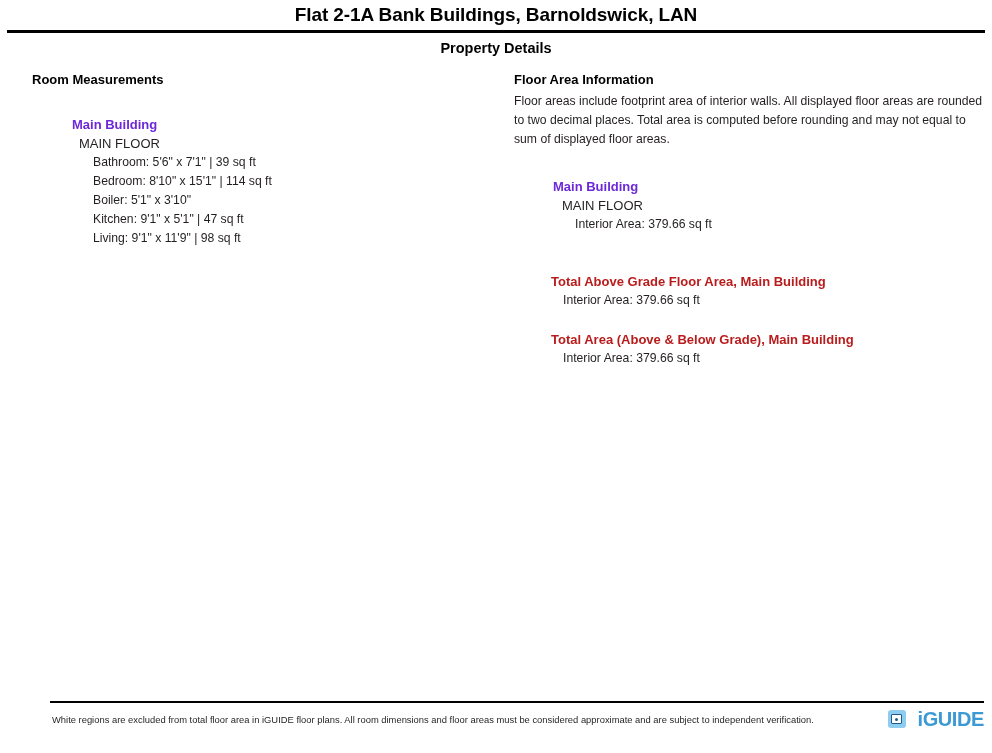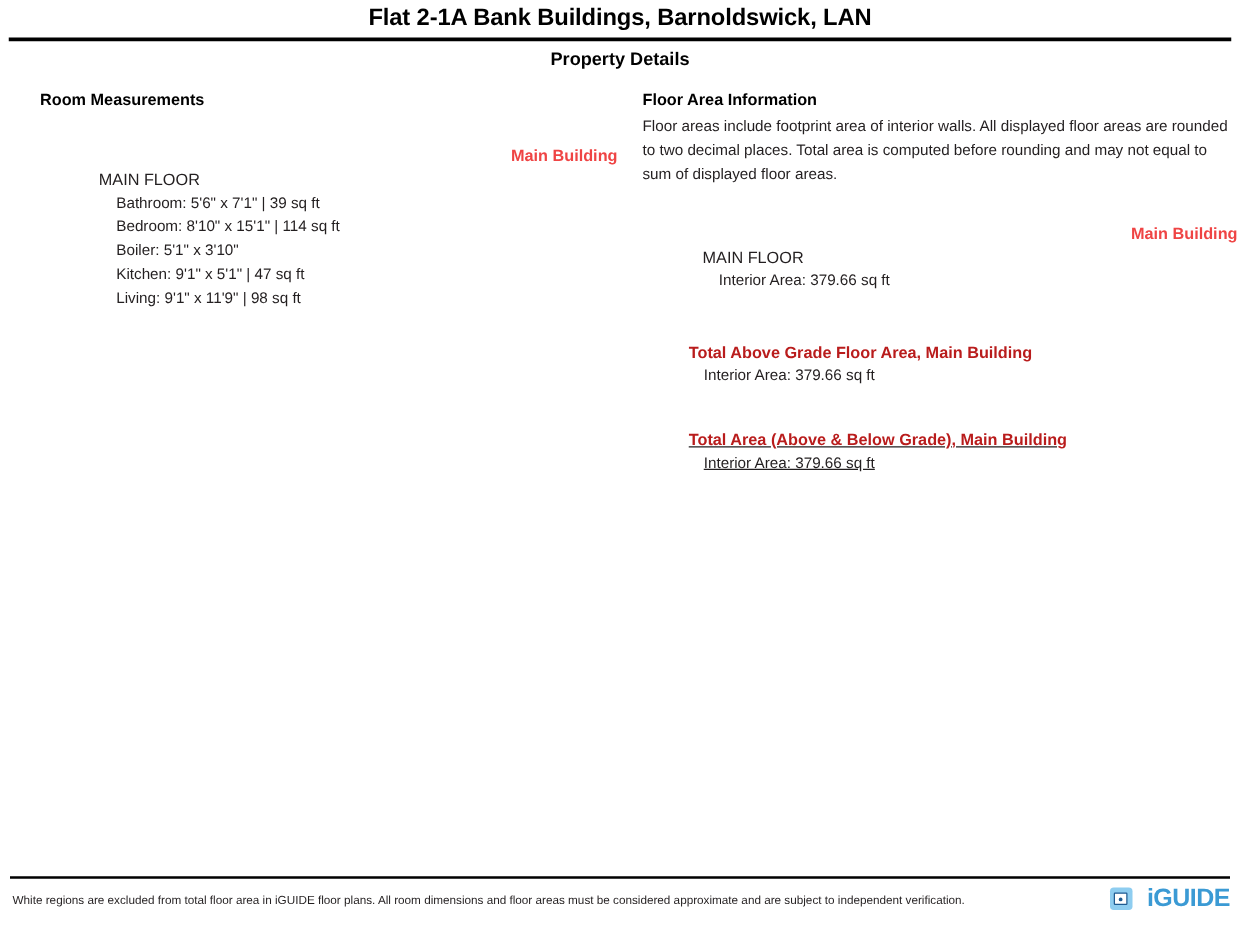--- a/index.html
+++ b/index.html
@@ -75,44 +75,42 @@
     color: #231f20;
   }
 
   
   .tree {
     margin-top: 27px;
   }
   .tree-building {
     font-size: 13px;
     font-weight: bold;
-    color: #ef4444;
+    color: #6d28d9;
     line-height: 19px;
     margin-left: 40px;
-    text-align: right;
   }
   .tree-floor {
     font-size: 13px;
     color: #231f20;
     line-height: 19px;
     margin-left: 47px;
   }
   .tree-item {
     font-size: 12.2px;
     color: #231f20;
     line-height: 19px;
     margin-left: 61px;
   }
 
   .totals {
     margin-top: 38px;
   }
   .totals-block + .totals-block {
-    margin-top: 32px;
-    text-decoration: underline;
+    margin-top: 20px;
   }
   .totals-head {
     font-size: 13px;
     font-weight: bold;
     color: #b91c1c;
     line-height: 19px;
     margin-left: 37px;
   }
   .totals-item {
     font-size: 12.2px;
@@ -126,20 +124,21 @@
   .col-right .tree-floor    { margin-left: 48px; }
   .col-right .tree-item     { margin-left: 61px; }
 
   
   .footer {
     position: absolute;
     left: 0;
     right: 0;
     bottom: 0;
     height: 52px;
+    padding-left: 42px;
   }
   .footer-rule {
     height: 2px;
     background: #000000;
     margin: 0 8px;
   }
   .footer-body {
     position: relative;
     height: 50px;
   }

